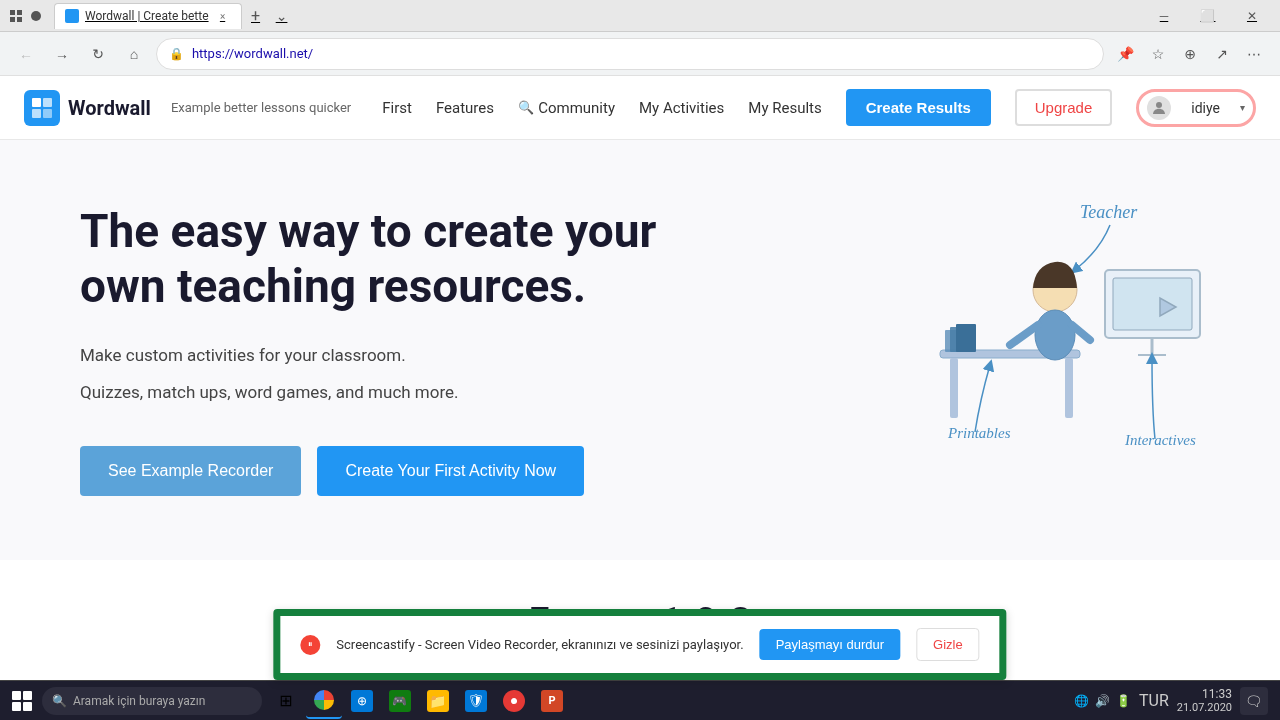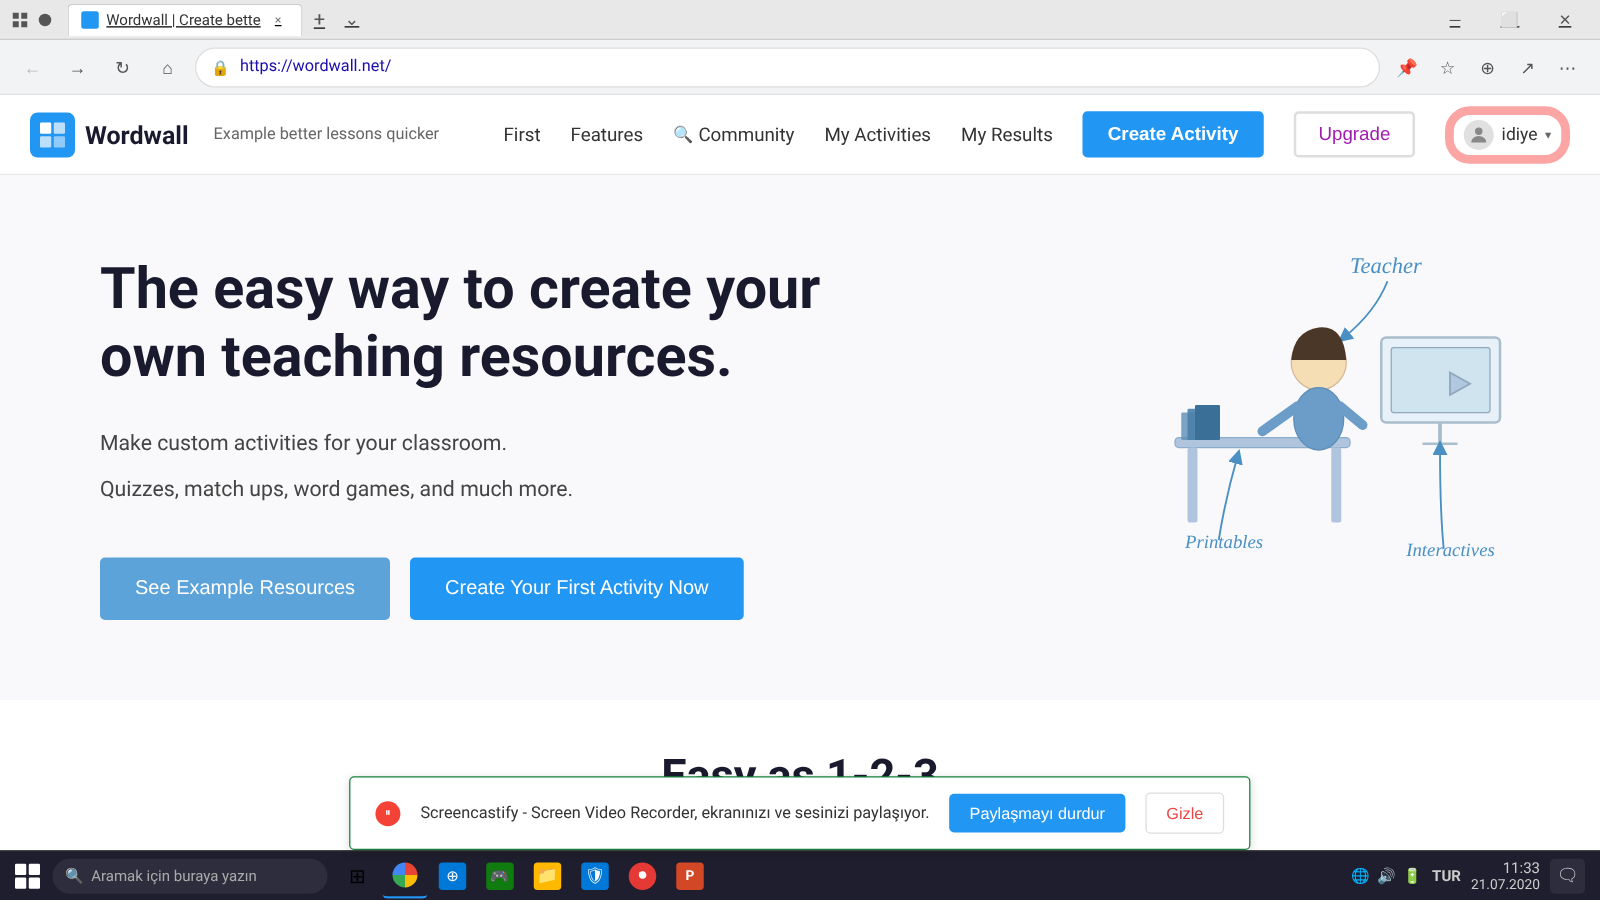--- a/index.html
+++ b/index.html
@@ -36,22 +36,22 @@
     .nav-logo { display: flex; align-items: center; gap: 8px; cursor: pointer; text-decoration: none; }
     .nav-logo-mark { width: 36px; height: 36px; background: #2196f3; border-radius: 6px; display: flex; align-items: center; justify-content: center; }
     .nav-logo-mark svg { width: 24px; height: 24px; }
     .nav-logo-text { font-size: 20px; font-weight: 700; color: #1a1a2e; }
     .nav-tagline { font-size: 13px; color: #666; margin-left: 4px; }
     .nav-links { display: flex; align-items: center; gap: 24px; margin-left: auto; }
     .nav-link { font-size: 15px; color: #333; text-decoration: none; cursor: pointer; white-space: nowrap; }
     .nav-link.community { display: flex; align-items: center; gap: 4px; }
     .search-icon-small { font-size: 13px; }
     .btn-create { background: #2196f3; color: #fff; border: none; border-radius: 4px; padding: 10px 20px; font-size: 15px; font-weight: 600; cursor: pointer; white-space: nowrap; }
-    .btn-upgrade { background: #fff; color: #a21caf; border: 2px solid #ddd; border-radius: 4px; padding: 8px 18px; font-size: 15px; font-weight: 500; cursor: pointer; white-space: nowrap; }
-    .user-menu { display: flex; align-items: center; gap: 6px; cursor: pointer; padding: 4px 8px; border-radius: 20px; border: 7px solid #fca5a5; }
+    .btn-upgrade { background: #fff; color: #ef4444; border: 2px solid #ddd; border-radius: 4px; padding: 8px 18px; font-size: 15px; font-weight: 500; cursor: pointer; white-space: nowrap; }
+    .user-menu { display: flex; align-items: center; gap: 20px; cursor: pointer; padding: 4px 8px; border-radius: 20px; border: 3px solid #fca5a5; }
     .user-avatar { width: 24px; height: 24px; background: #e0e0e0; border-radius: 50%; display: flex; align-items: center; justify-content: center; font-size: 11px; color: #555; overflow: hidden; }
     .user-name { font-size: 14px; color: #333; }
     .chevron-down { font-size: 10px; color: #666; }
 
     
     .hero { background: #f9f9fb; padding: 48px 80px; display: flex; align-items: center; position: relative; min-height: 420px; }
     .hero-content { flex: 1; max-width: 620px; }
     .hero-title { font-size: 46px; font-weight: 700; color: #1a1a2e; line-height: 1.2; margin-bottom: 28px; }
     .hero-desc { font-size: 17px; color: #444; line-height: 1.6; margin-bottom: 10px; }
     .hero-desc2 { font-size: 17px; color: #444; line-height: 1.6; margin-bottom: 40px; }
@@ -61,21 +61,21 @@
 
     
     .hero-illustration { position: absolute; right: 60px; top: 40px; width: 340px; height: 320px; }
     .illustration-svg { width: 100%; height: 100%; }
 
     
     .below-fold { background: #fff; padding: 40px; text-align: center; }
     .below-title { font-size: 36px; font-weight: 700; color: #1a1a2e; }
 
     
-    .screencastify-bar { position: fixed; bottom: 40px; left: 50%; transform: translateX(-50%); background: #fff; border: 1px solid #15803d; border-radius: 4px; padding: 12px 20px; display: flex; align-items: center; gap: 16px; box-shadow: 0 2px 8px rgba(0,0,0,0.15); z-index: 1000; white-space: nowrap; }
+    .screencastify-bar { position: fixed; bottom: 40px; left: 50%; transform: translateX(-50%); background: #fff; border: 7px solid #15803d; border-radius: 4px; padding: 12px 20px; display: flex; align-items: center; gap: 16px; box-shadow: 0 2px 8px rgba(0,0,0,0.15); z-index: 1000; white-space: nowrap; }
     .screencastify-icon { width: 20px; height: 20px; background: #f44336; border-radius: 50%; display: flex; align-items: center; justify-content: center; }
     .screencastify-icon::after { content: '⏸'; font-size: 9px; color: #fff; }
     .screencastify-text { font-size: 13px; color: #333; }
     .btn-stop { background: #2196f3; color: #fff; border: none; border-radius: 4px; padding: 8px 16px; font-size: 13px; cursor: pointer; }
     .btn-hide { background: #fff; color: #ef4444; border: 1px solid #ddd; border-radius: 4px; padding: 8px 16px; font-size: 13px; cursor: pointer; }
 
     
     .taskbar { height: 40px; background: #1e1e2e; display: flex; align-items: center; padding: 0 4px; gap: 2px; border-top: 1px solid #444; }
     .taskbar-start { width: 36px; height: 36px; display: flex; align-items: center; justify-content: center; cursor: pointer; }
     .taskbar-start-icon { width: 20px; height: 20px; display: grid; grid-template-columns: 1fr 1fr; gap: 2px; }
@@ -85,21 +85,21 @@
     .taskbar-search-text { font-size: 12px; color: #aaa; }
     .taskbar-apps { display: flex; align-items: center; gap: 2px; margin-left: 4px; }
     .taskbar-app { width: 36px; height: 36px; display: flex; align-items: center; justify-content: center; cursor: pointer; border-radius: 4px; }
     .taskbar-app-icon { width: 22px; height: 22px; border-radius: 3px; display: flex; align-items: center; justify-content: center; font-size: 14px; }
     .taskbar-right { margin-left: auto; display: flex; align-items: center; gap: 8px; padding-right: 8px; }
     .taskbar-systray { display: flex; align-items: center; gap: 6px; }
     .systray-icon { font-size: 12px; color: #ccc; cursor: pointer; }
     .taskbar-clock { text-align: right; color: #ccc; font-size: 11px; cursor: pointer; }
     .taskbar-clock .time { font-size: 12px; }
     .taskbar-clock .date { font-size: 11px; }
-    .taskbar-lang { color: #ccc; font-size: 12px; font-weight: 700; cursor: pointer; }
+    .taskbar-lang { color: #ccc; font-size: 16px; font-weight: 400; cursor: pointer; }
     .taskbar-notification { width: 28px; height: 28px; background: #2d2d3d; border-radius: 4px; display: flex; align-items: center; justify-content: center; cursor: pointer; }
     .taskbar-notification-icon { font-size: 14px; color: #ccc; }
 
     
     .taskbar-app.active { border-bottom: 2px solid #2196f3; }
   </style>
 </head>
 <body>
 
 <div class="browser-frame">
@@ -175,42 +175,42 @@
 
       <div class="nav-links">
         <a class="nav-link">First</a>
         <a class="nav-link">Features</a>
         <a class="nav-link community">
           <span class="search-icon-small">🔍</span>
           <span>Community</span>
         </a>
         <a class="nav-link">My Activities</a>
         <a class="nav-link">My Results</a>
-        <button class="btn-create">Create Activity</button>
+        <button class="btn-create">Create Results</button>
         <button class="btn-upgrade">Upgrade</button>
         <div class="user-menu">
           <div class="user-avatar">
             <svg width="18" height="18" viewBox="0 0 24 24" fill="#888">
                 <circle cx="12" cy="8" r="4"></circle>
                 <path d="M4 20c0-4 3.6-7 8-7s8 3 8 7"></path>
               </svg>
           </div>
           <span class="user-name">idiye</span>
           <span class="chevron-down">▾</span>
         </div>
       </div>
     </nav>
 
     <section class="hero">
       <div class="hero-content">
         <h1 class="hero-title">The easy way to create your own teaching resources.</h1>
         <p class="hero-desc">Make custom activities for your classroom.</p>
         <p class="hero-desc2">Quizzes, match ups, word games, and much more.</p>
         <div class="hero-buttons">
-          <button class="btn-example">See Example Resources</button>
+          <button class="btn-example">See Example Recorder</button>
           <button class="btn-first">Create Your First Activity Now</button>
         </div>
       </div>
 
       <div class="hero-illustration">
         <svg class="illustration-svg" viewBox="0 0 340 300" xmlns="http://www.w3.org/2000/svg">
 
           <text x="200" y="28" font-family="Georgia, serif" font-style="italic" font-size="18" fill="#4a90c4">Teacher</text>
           <path d="M230 35 Q220 60 195 80" stroke="#4a90c4" stroke-width="1.5" fill="none" marker-end="url(#arrow1)"></path>
           <defs>

